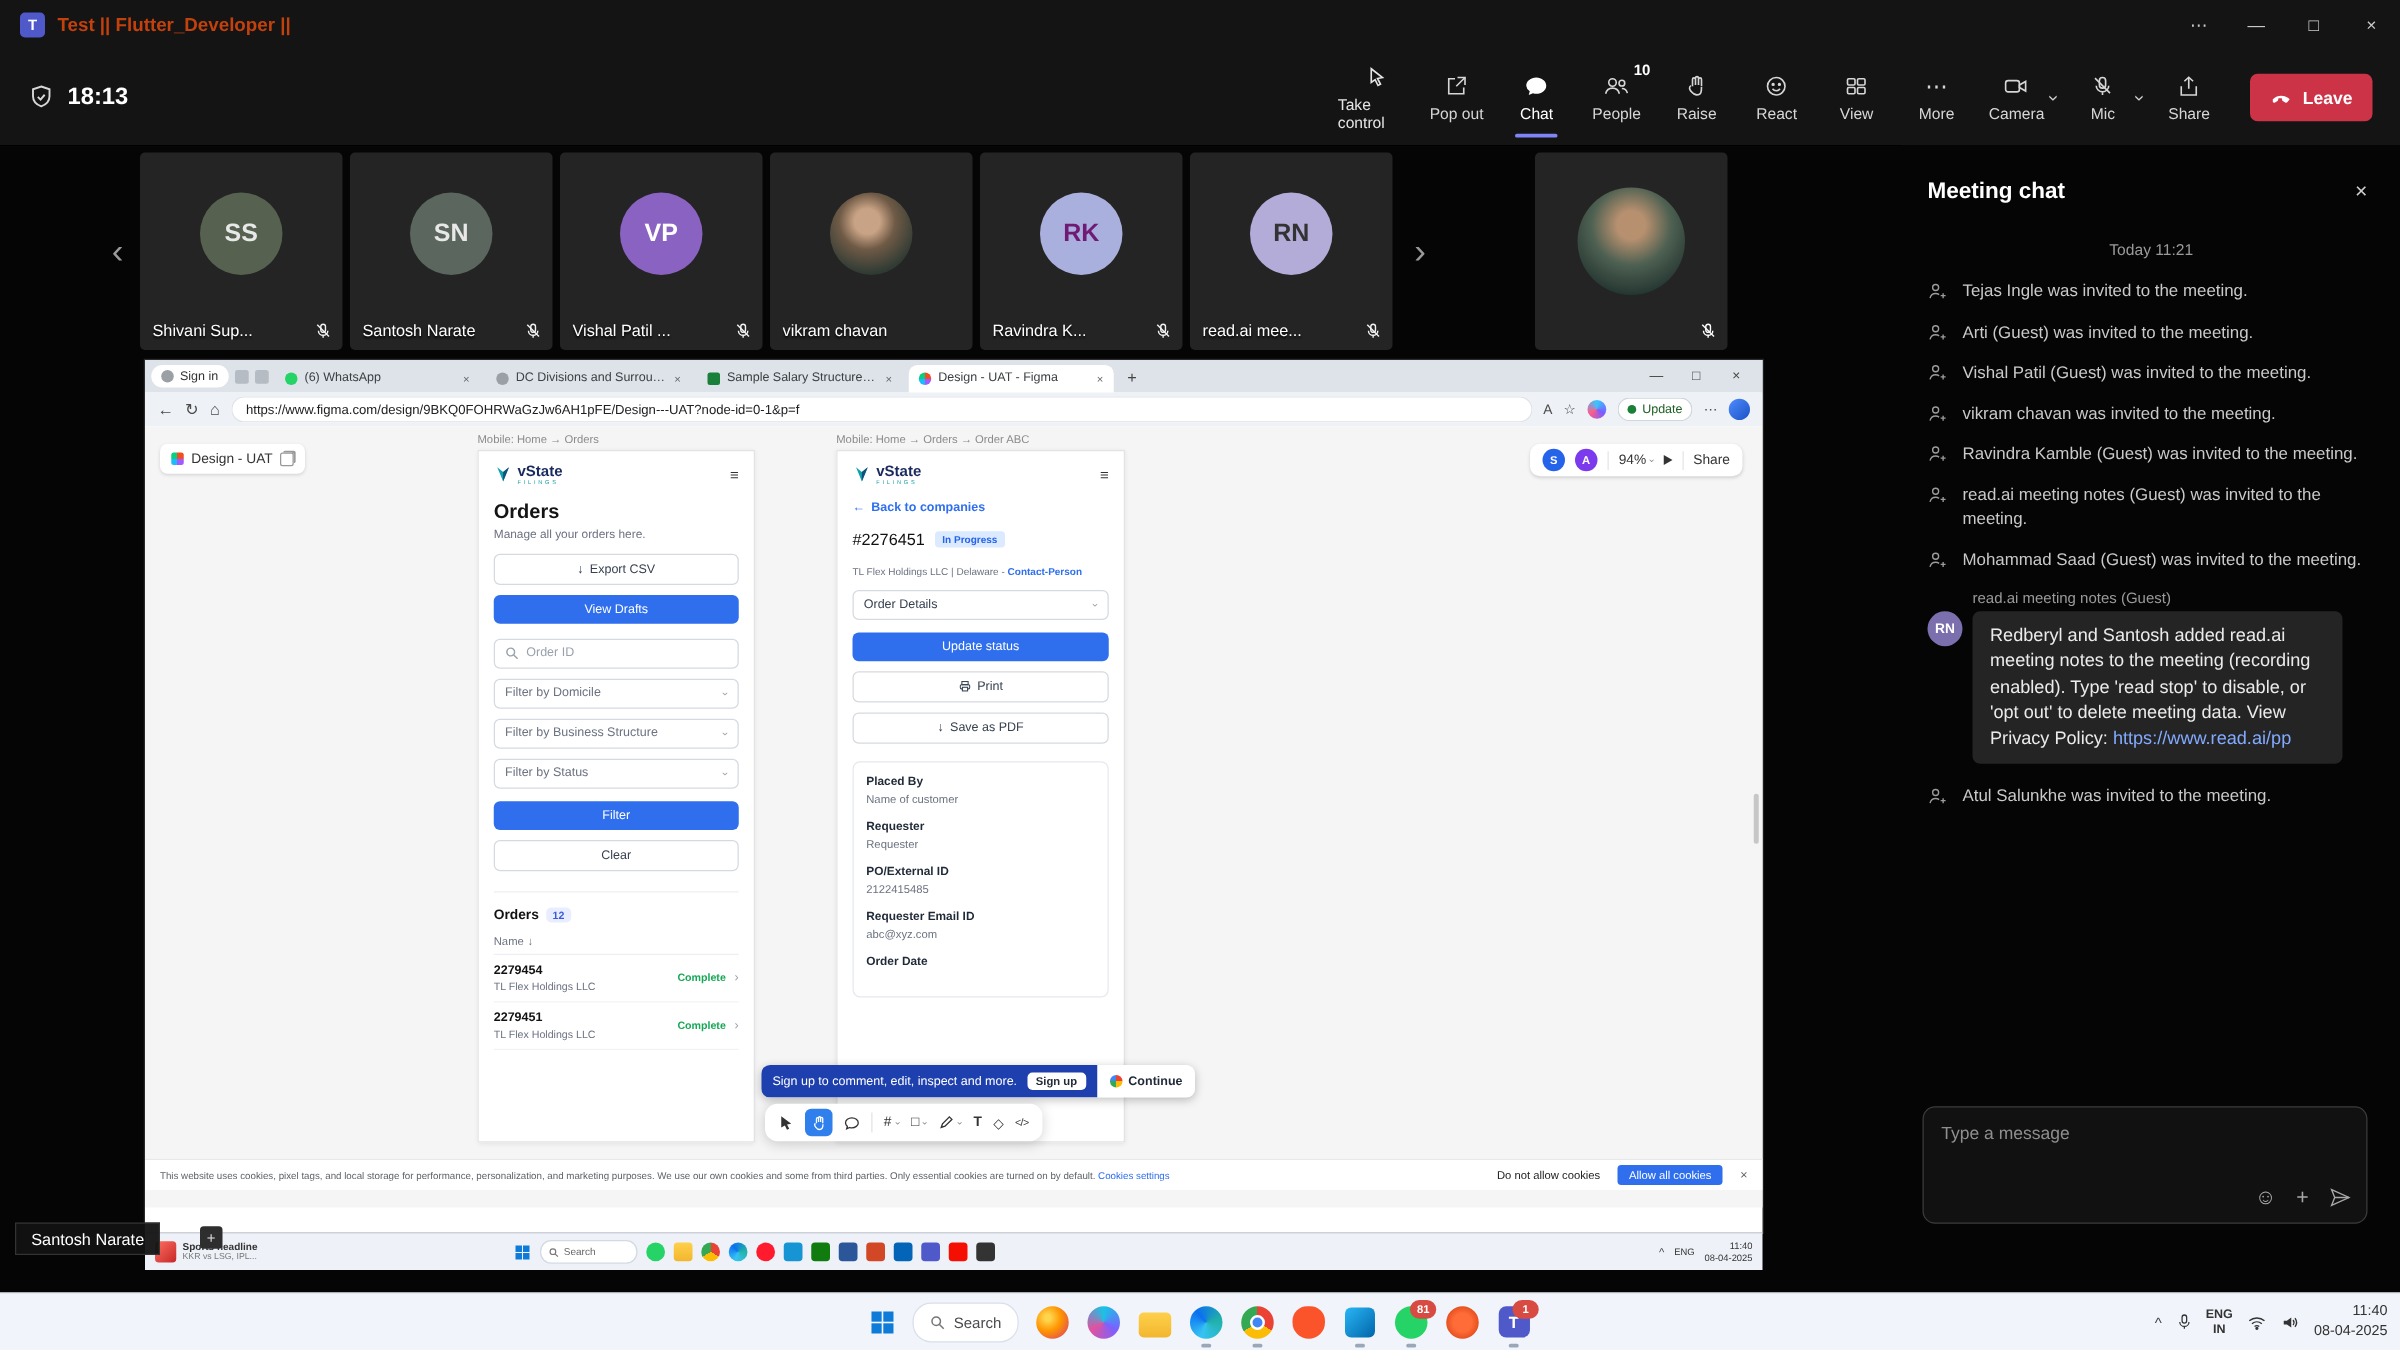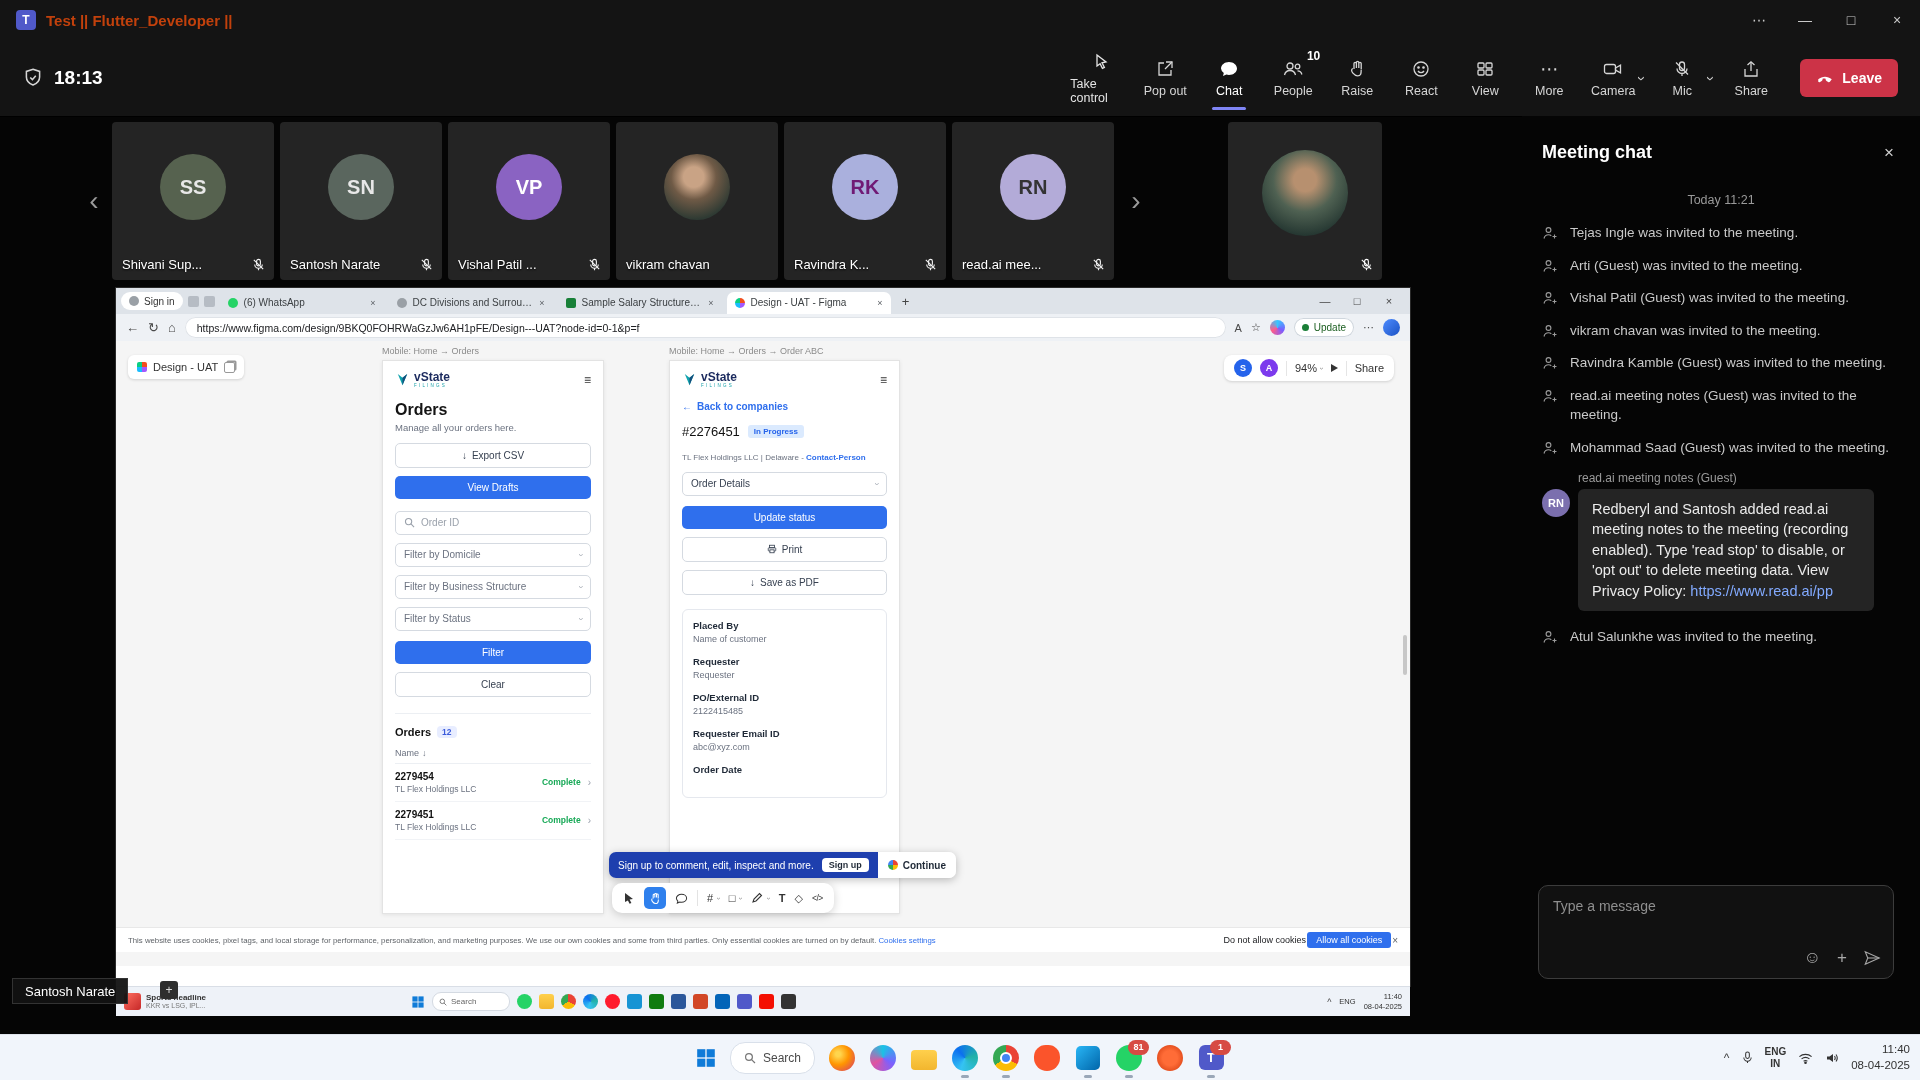--- a/index.html
+++ b/index.html
@@ -127,21 +127,21 @@
   .fb-signup{background:#fff;color:#1f2937;border-radius:4px;padding:2px 7px;font-size:9px;font-weight:600;}
   .fb-g{background:#fff;display:flex;align-items:center;gap:5px;padding:0 10px;color:#1f2937;font-weight:600;}
   .g-dot{width:10px;height:10px;border-radius:50%;background:conic-gradient(#ea4335 0 25%,#fbbc05 0 50%,#34a853 0 75%,#4285f4 0 100%);}
   .fig-tools{position:absolute;left:496px;top:542px;height:30px;background:#fff;border-radius:10px;box-shadow:0 2px 10px rgba(0,0,0,.18);display:flex;align-items:center;gap:9px;padding:0 11px;font-size:11px;color:#333;}
   .tool-active{width:22px;height:22px;background:#2f80ed;border-radius:5px;display:flex;align-items:center;justify-content:center;}
   .tool-chev{font-size:8px;color:#888;display:inline-block;transform:rotate(90deg);margin-left:-5px;}
   .tdiv{width:1px;height:16px;background:#e3e3e3;}
   .tool-t{font-weight:700;font-size:11px;}
   .tool-code{font-size:8.5px;letter-spacing:-.5px;}
   .scrollbar{position:absolute;right:3px;top:294px;width:4px;height:40px;border-radius:2px;background:#c7c7c7;}
-  .cookiebar{position:absolute;left:0;right:0;bottom:14px;height:24px;background:#fff;border-top:1px solid #e8e8e8;display:flex;align-items:center;gap:1px;padding:0 12px;}
+  .cookiebar{position:absolute;left:0;right:0;bottom:14px;height:24px;background:#fff;border-top:1px solid #e8e8e8;display:flex;align-items:center;gap:14px;padding:0 12px;}
   .ck-text{flex:1;font-size:7.8px;color:#5f6368;white-space:nowrap;overflow:hidden;}
   .ck-set{color:#2f6fed;}
   .ck-deny{font-size:9px;color:#202124;white-space:nowrap;}
   .ck-allow{height:16px;background:#2f6fed;color:#fff;font-size:9px;border-radius:3px;display:flex;align-items:center;padding:0 9px;white-space:nowrap;}
   .ck-x{font-size:10px;color:#5f6368;}
 
   
   .sharedbar{position:absolute;left:116px;top:986px;width:1294px;height:30px;background:#eef2f8;border-top:1px solid #d9dee6;display:flex;align-items:center;padding:0 8px;box-sizing:border-box;}
   .sb-news{display:flex;gap:5px;align-items:center;}
   .sb-news-ico{width:17px;height:17px;border-radius:3px;background:linear-gradient(135deg,#ff6f61,#c62828);}

